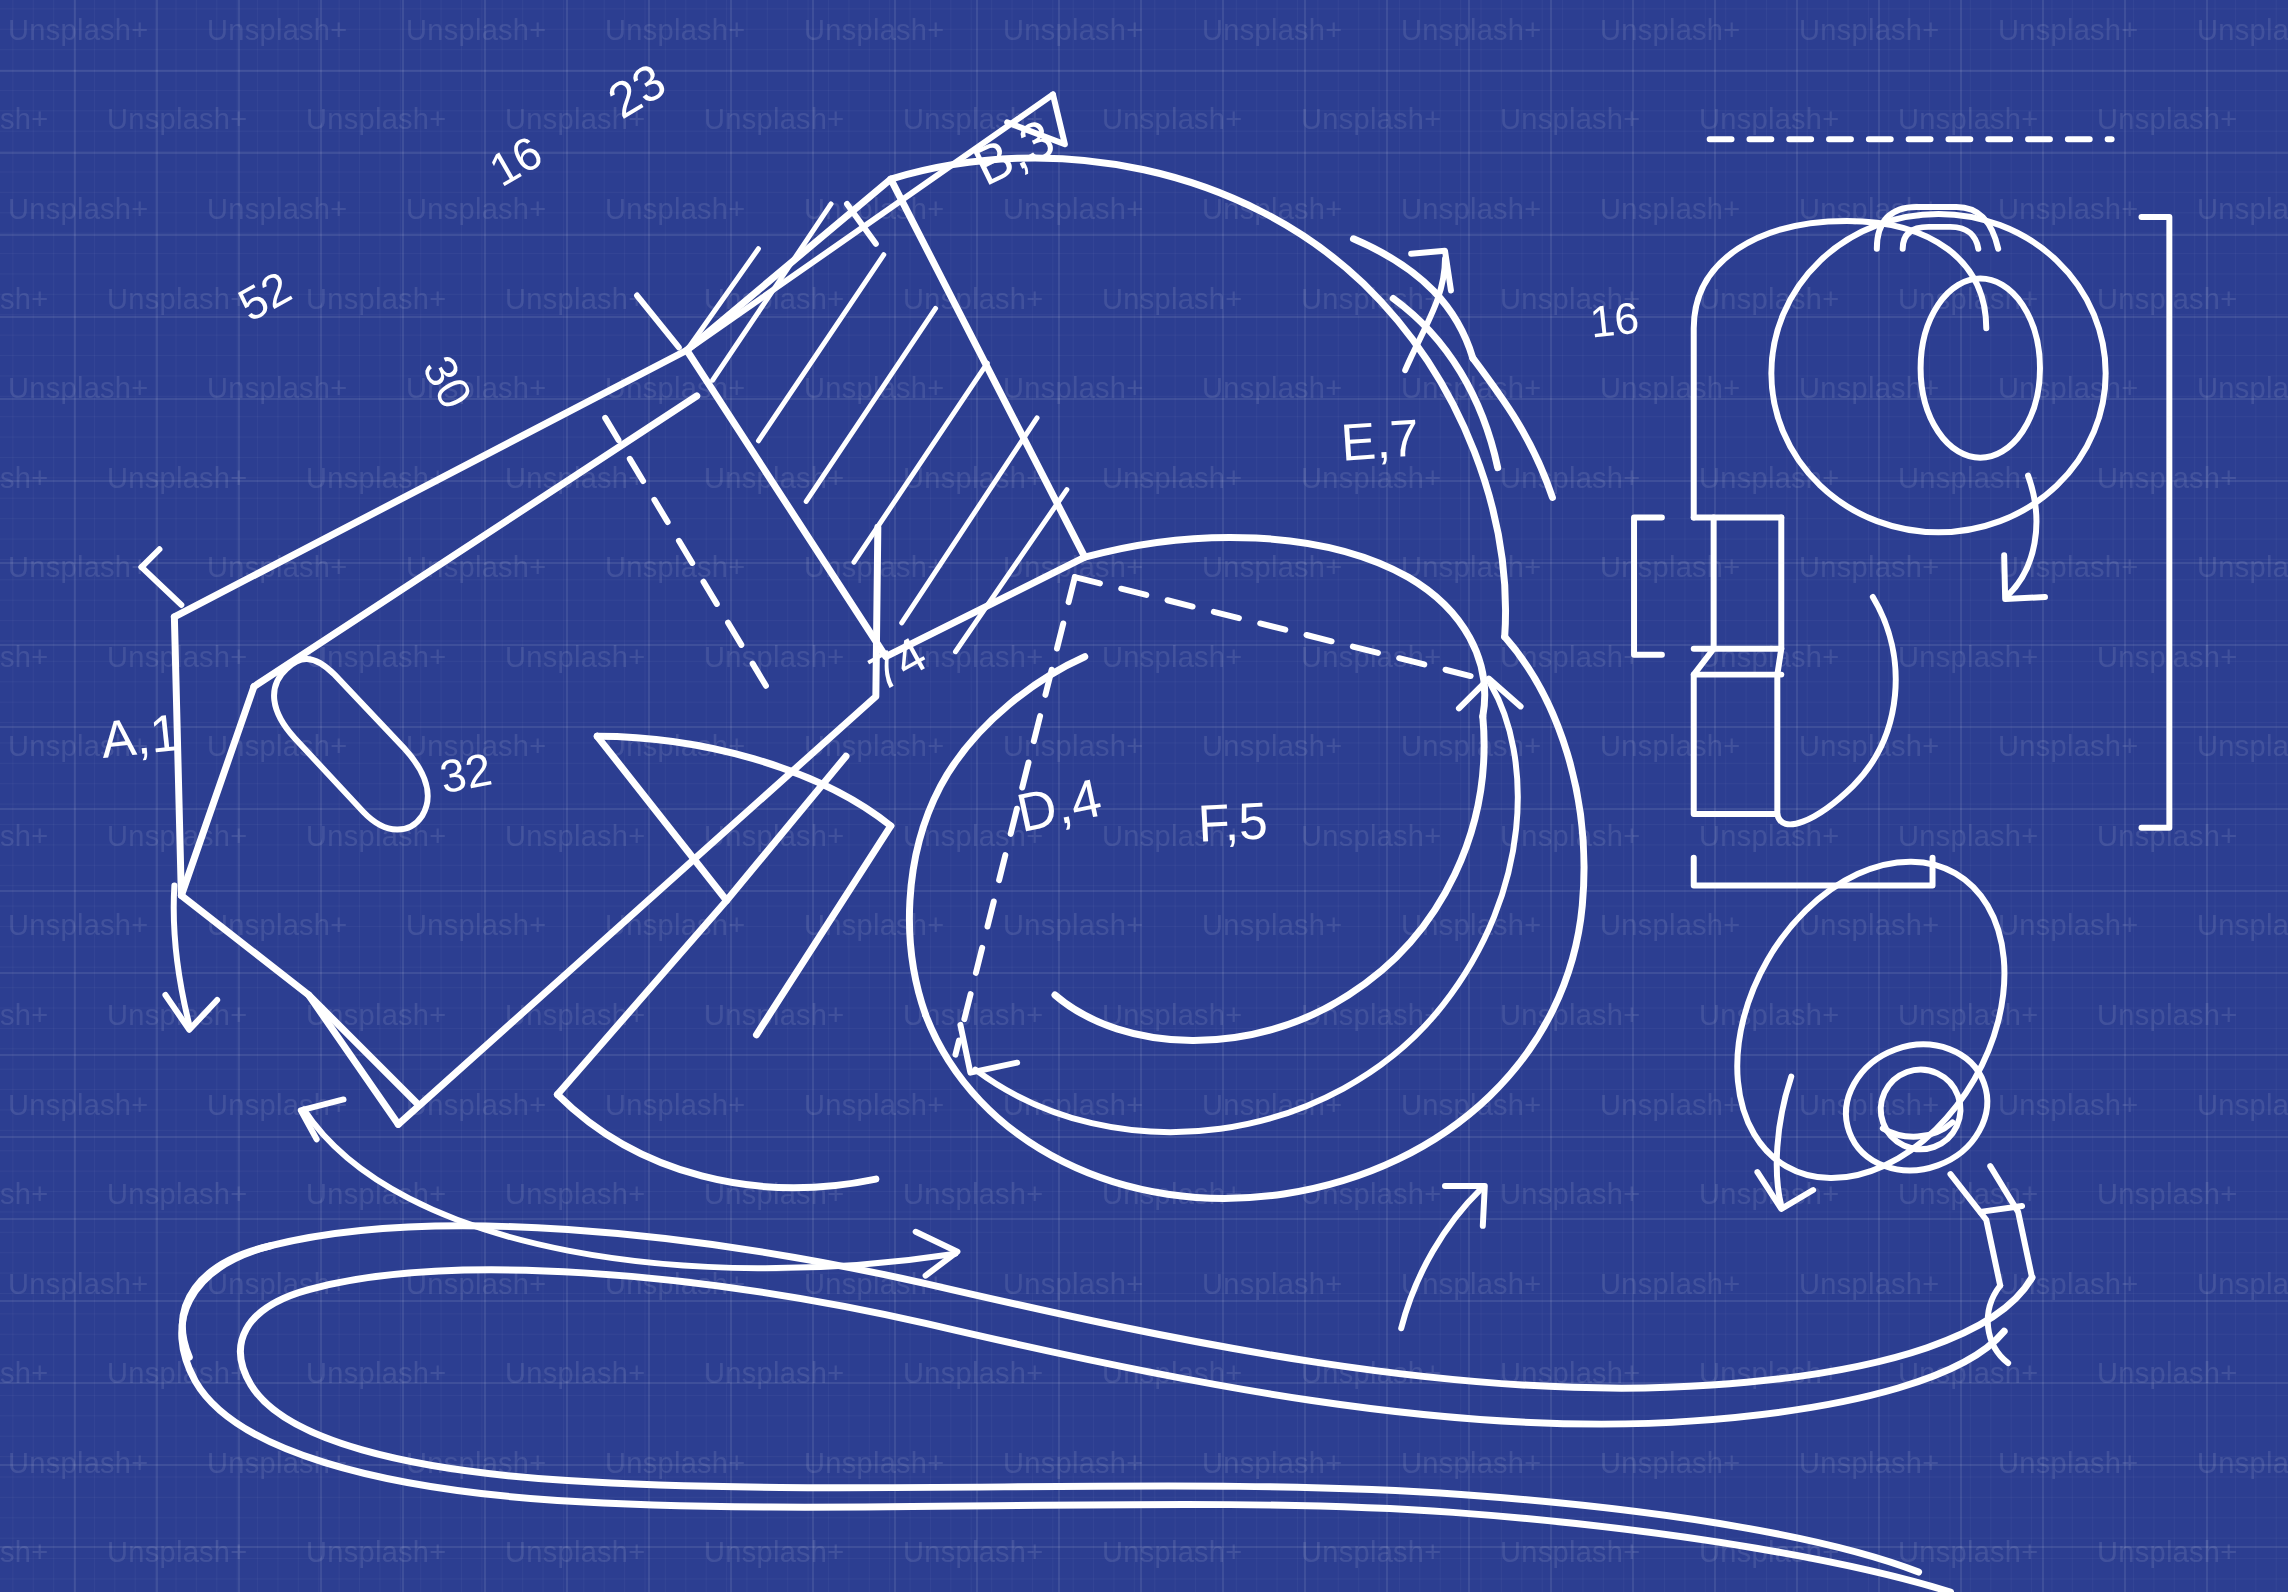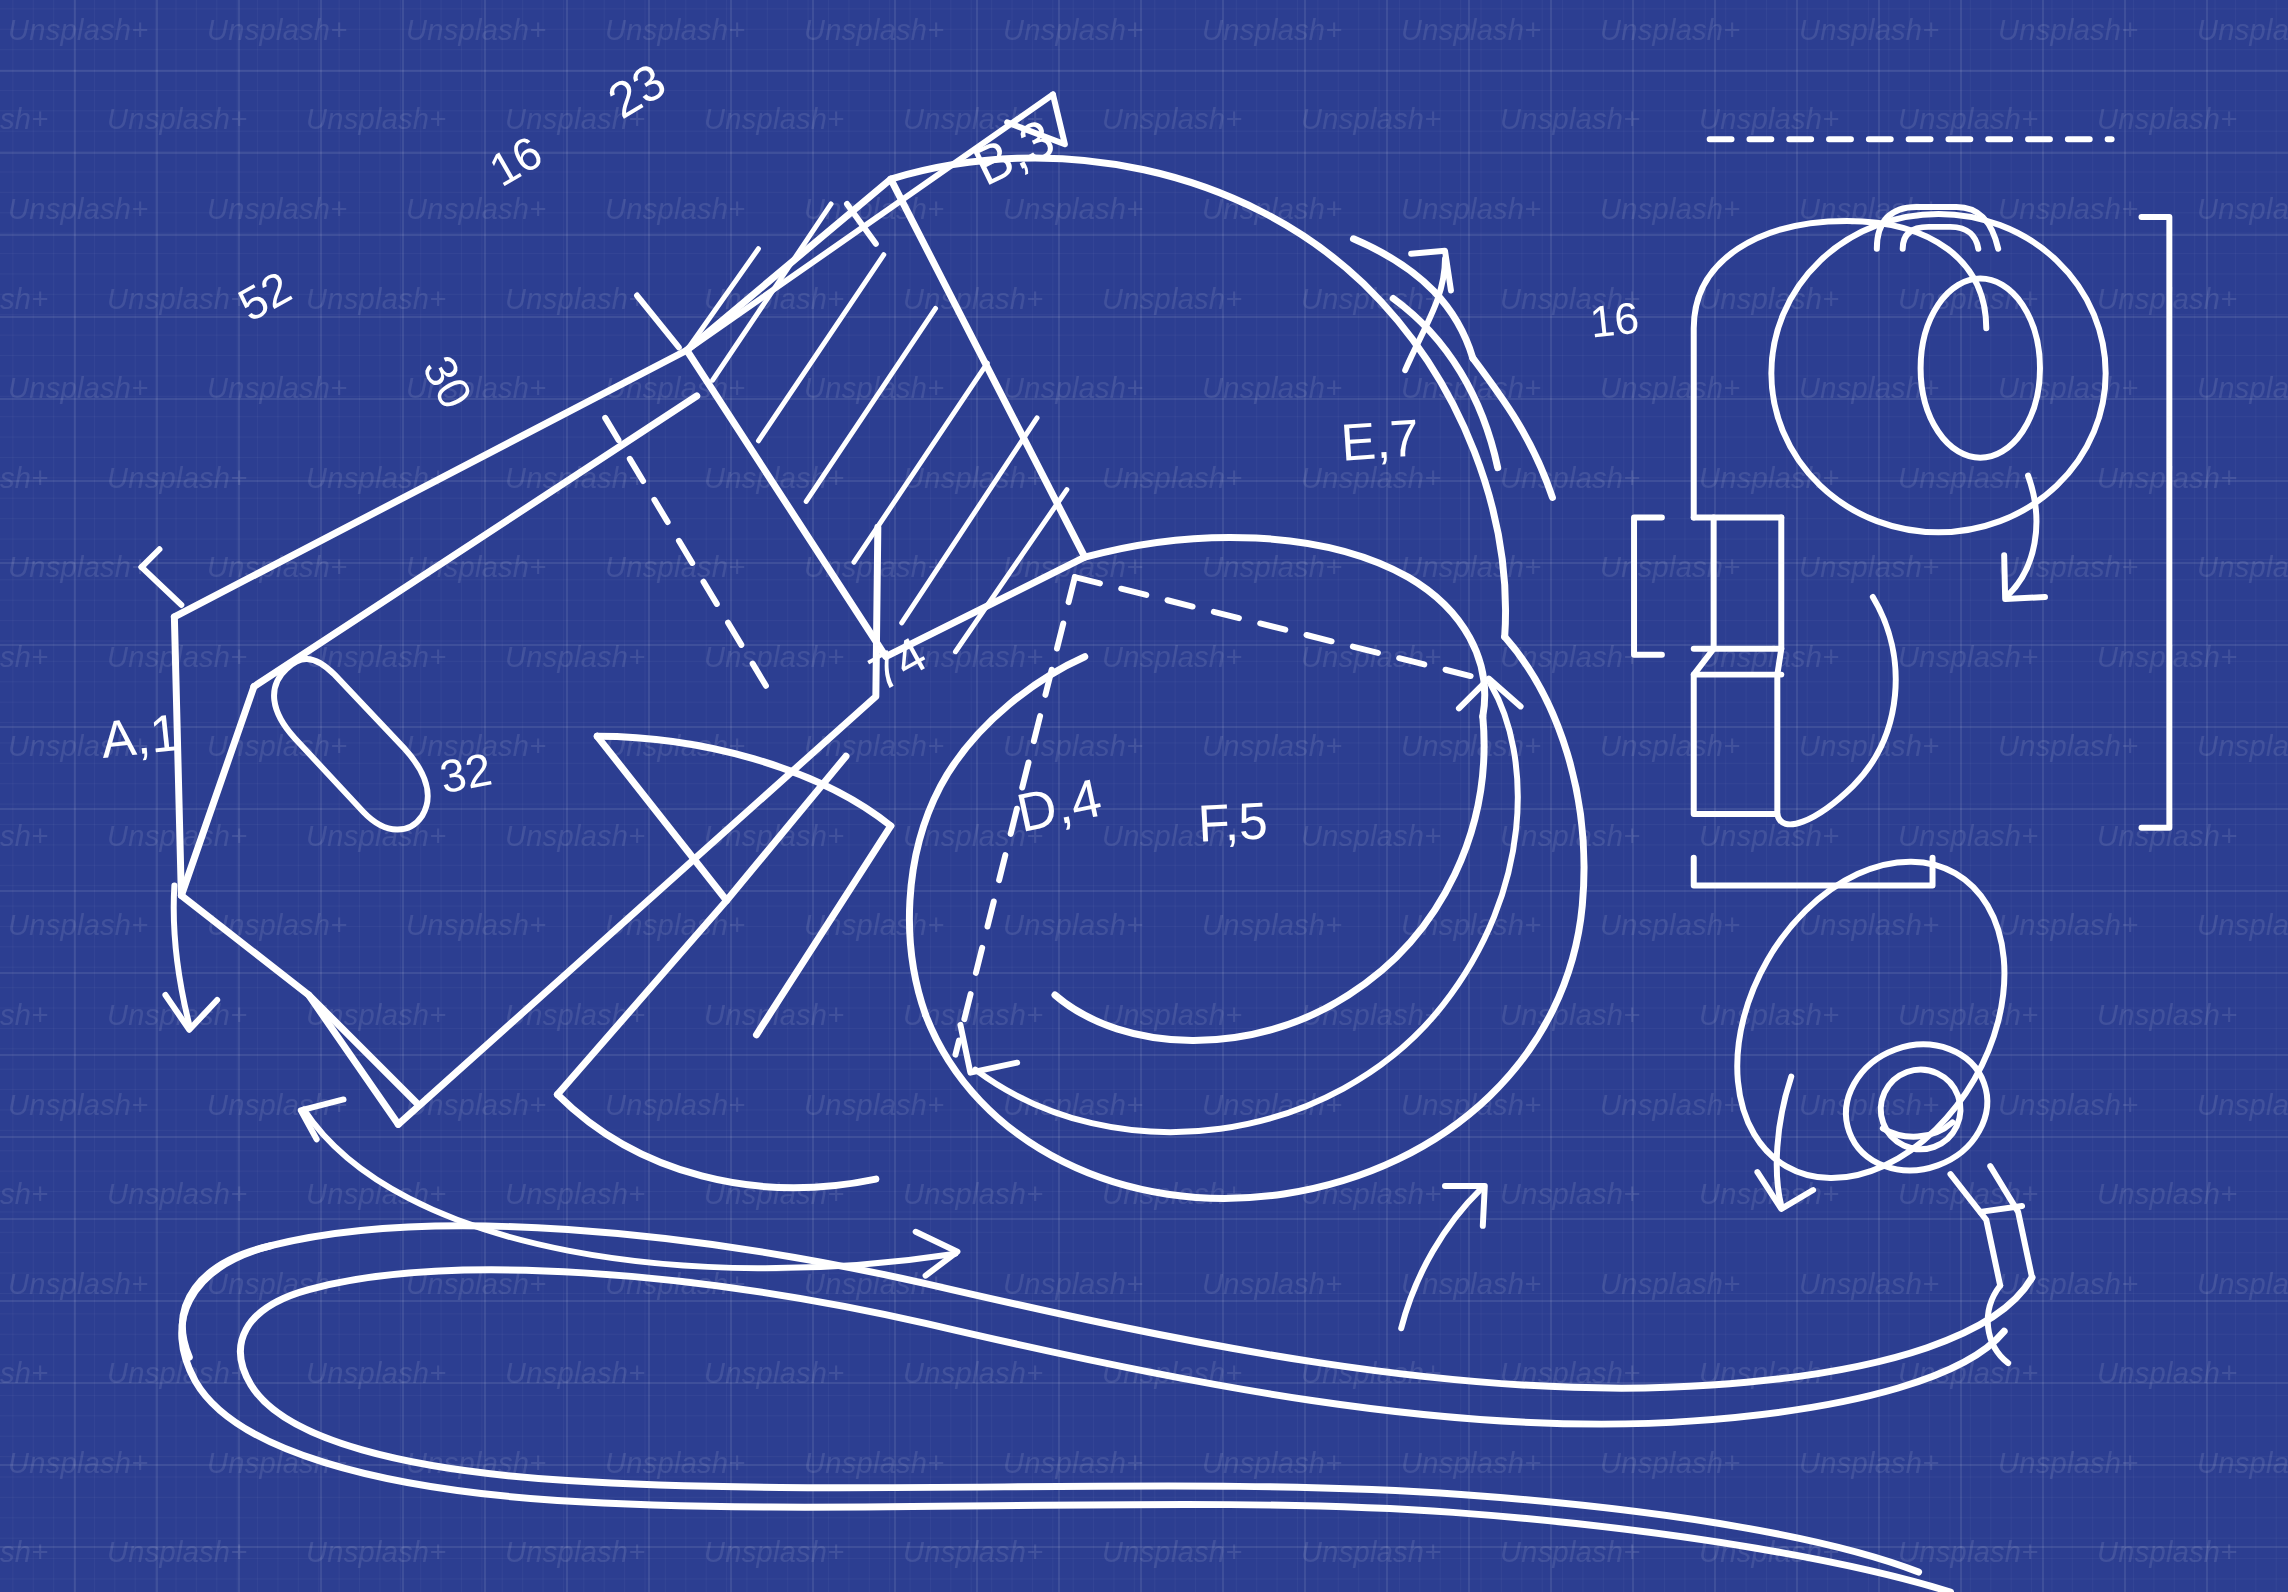--- a/index.html
+++ b/index.html
@@ -18,21 +18,20 @@
     background-color: #2C3E91;
   }
   .grid-layer,
   .wm-layer,
   .draw-layer {
     position: absolute;
     top: 0;
     left: 0;
     width: 2289px;
     height: 1592px;
-    font-style: italic;
   }
   .grid-layer {
     background-image:
       linear-gradient(to right, rgba(255,255,255,0.085) 1.5px, transparent 1.5px),
       linear-gradient(to bottom, rgba(255,255,255,0.085) 1.5px, transparent 1.5px),
       linear-gradient(to right, rgba(255,255,255,0.035) 1px, transparent 1px),
       linear-gradient(to bottom, rgba(255,255,255,0.035) 1px, transparent 1px);
     background-size: 82px 82px, 82px 82px, 20.4px 20.4px, 20.4px 20.4px;
     background-position: -8px -12px, -8px -12px, -8px -12px, -8px -12px;
   }

